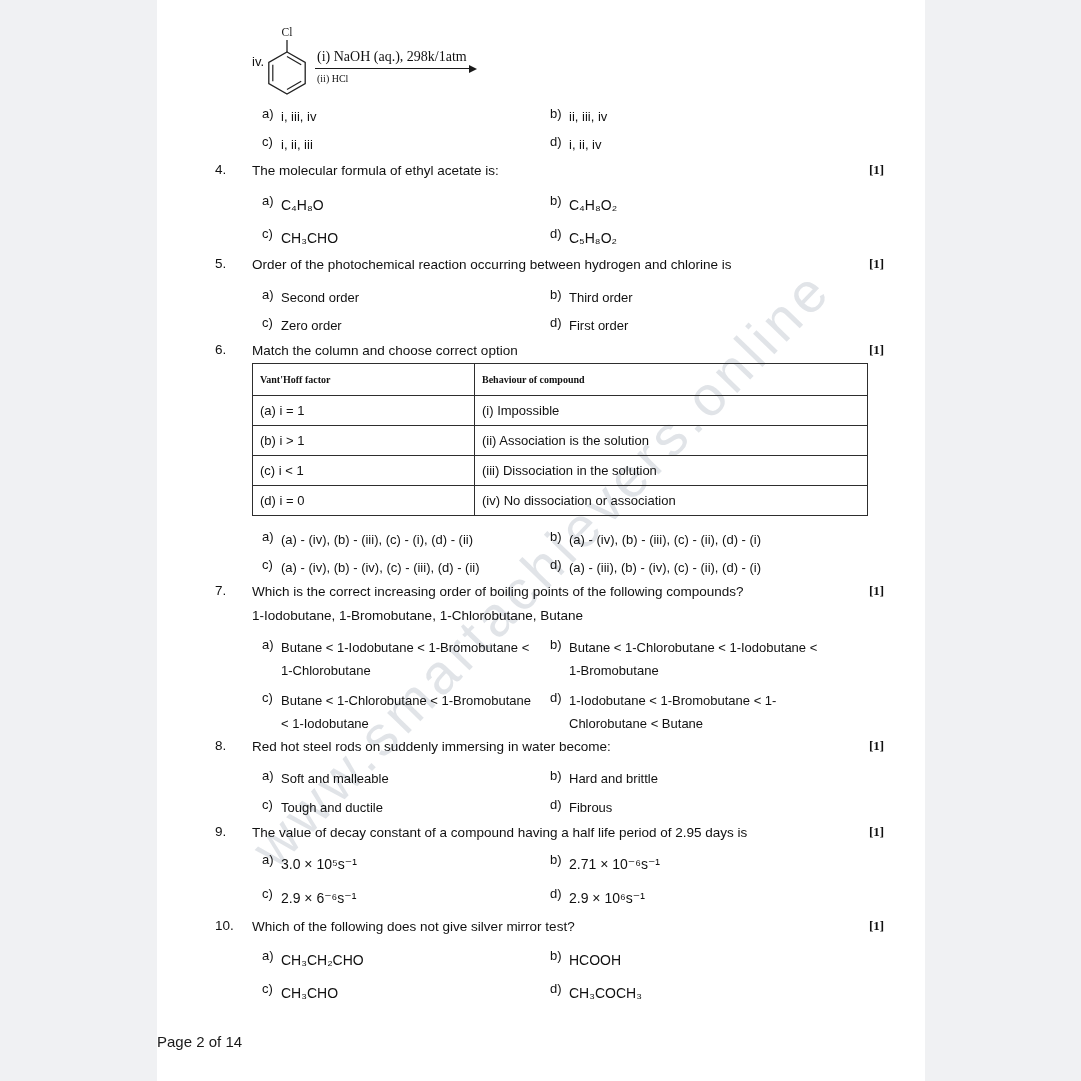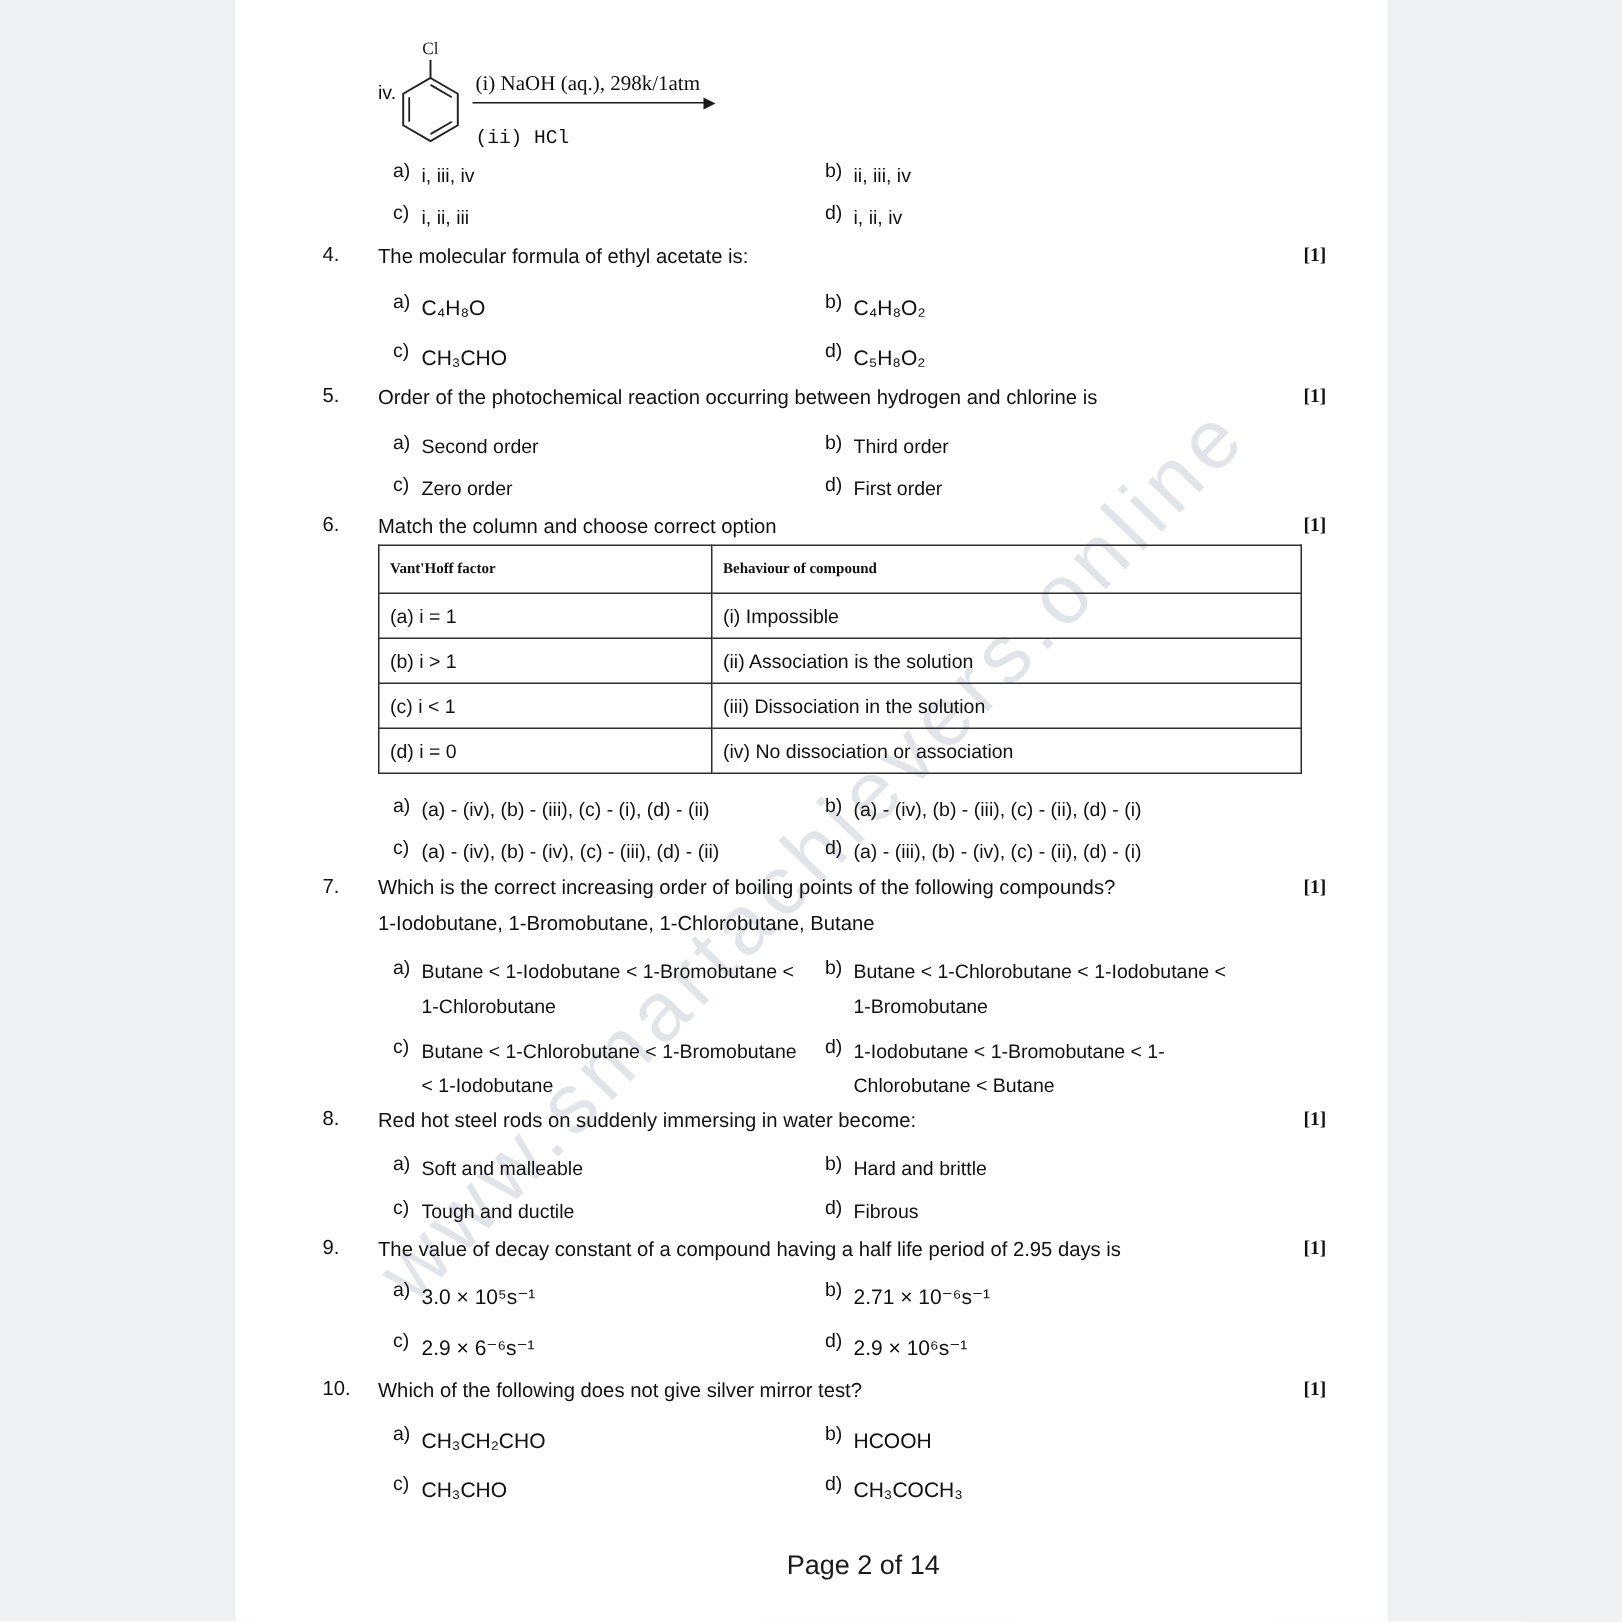--- a/index.html
+++ b/index.html
@@ -43,38 +43,38 @@
   .rxn-top{
     display:inline-block;position:relative;
     font-family:"Liberation Serif","DejaVu Serif",serif;font-size:14px;
     padding:0 8px 3px 2px;border-bottom:1.3px solid #1a1a1a;
   }
   .rxn-top::after{
     content:"";position:absolute;right:-2px;bottom:-5px;
     border-left:8px solid #1a1a1a;border-top:4px solid transparent;border-bottom:4px solid transparent;
   }
   .rxn-bottom{
-    font-family:Liberation Mono, monospace;font-size:13px;margin-top:15px;padding-left:2px;
+    font-family:Liberation Serif, serif;font-size:10px;margin-top:4px;padding-left:2px;
   }
   
   .match-table{
     position:absolute;left:95px;top:363px;width:616px;
     border-collapse:collapse;table-layout:fixed;
   }
   .match-table th,.match-table td{
     border:1.6px solid #2e2e2e;padding:0 0 0 7px;text-align:left;vertical-align:middle;
   }
   .match-table th{
     height:31px;font-family:Liberation Serif, serif;font-size:10px;font-weight:bold;
   }
   .match-table td{height:29px;font-size:13px;font-weight:normal;}
   .c1{width:214px;}
   .footer{
-    position:absolute;left:0;top:1033px;width:837px;text-align:center;
-    font-size:18px;color:#1a1a1a;
+    position:absolute;left:0;top:1033px;width:837px;text-align:left;
+    font-size:15px;color:#1a1a1a;
   }
 </style>
 </head>
 <body>
 
 <div class="page">
   <div class="wm">www.smartachievers.online</div>
 
   <div class="content">
 

